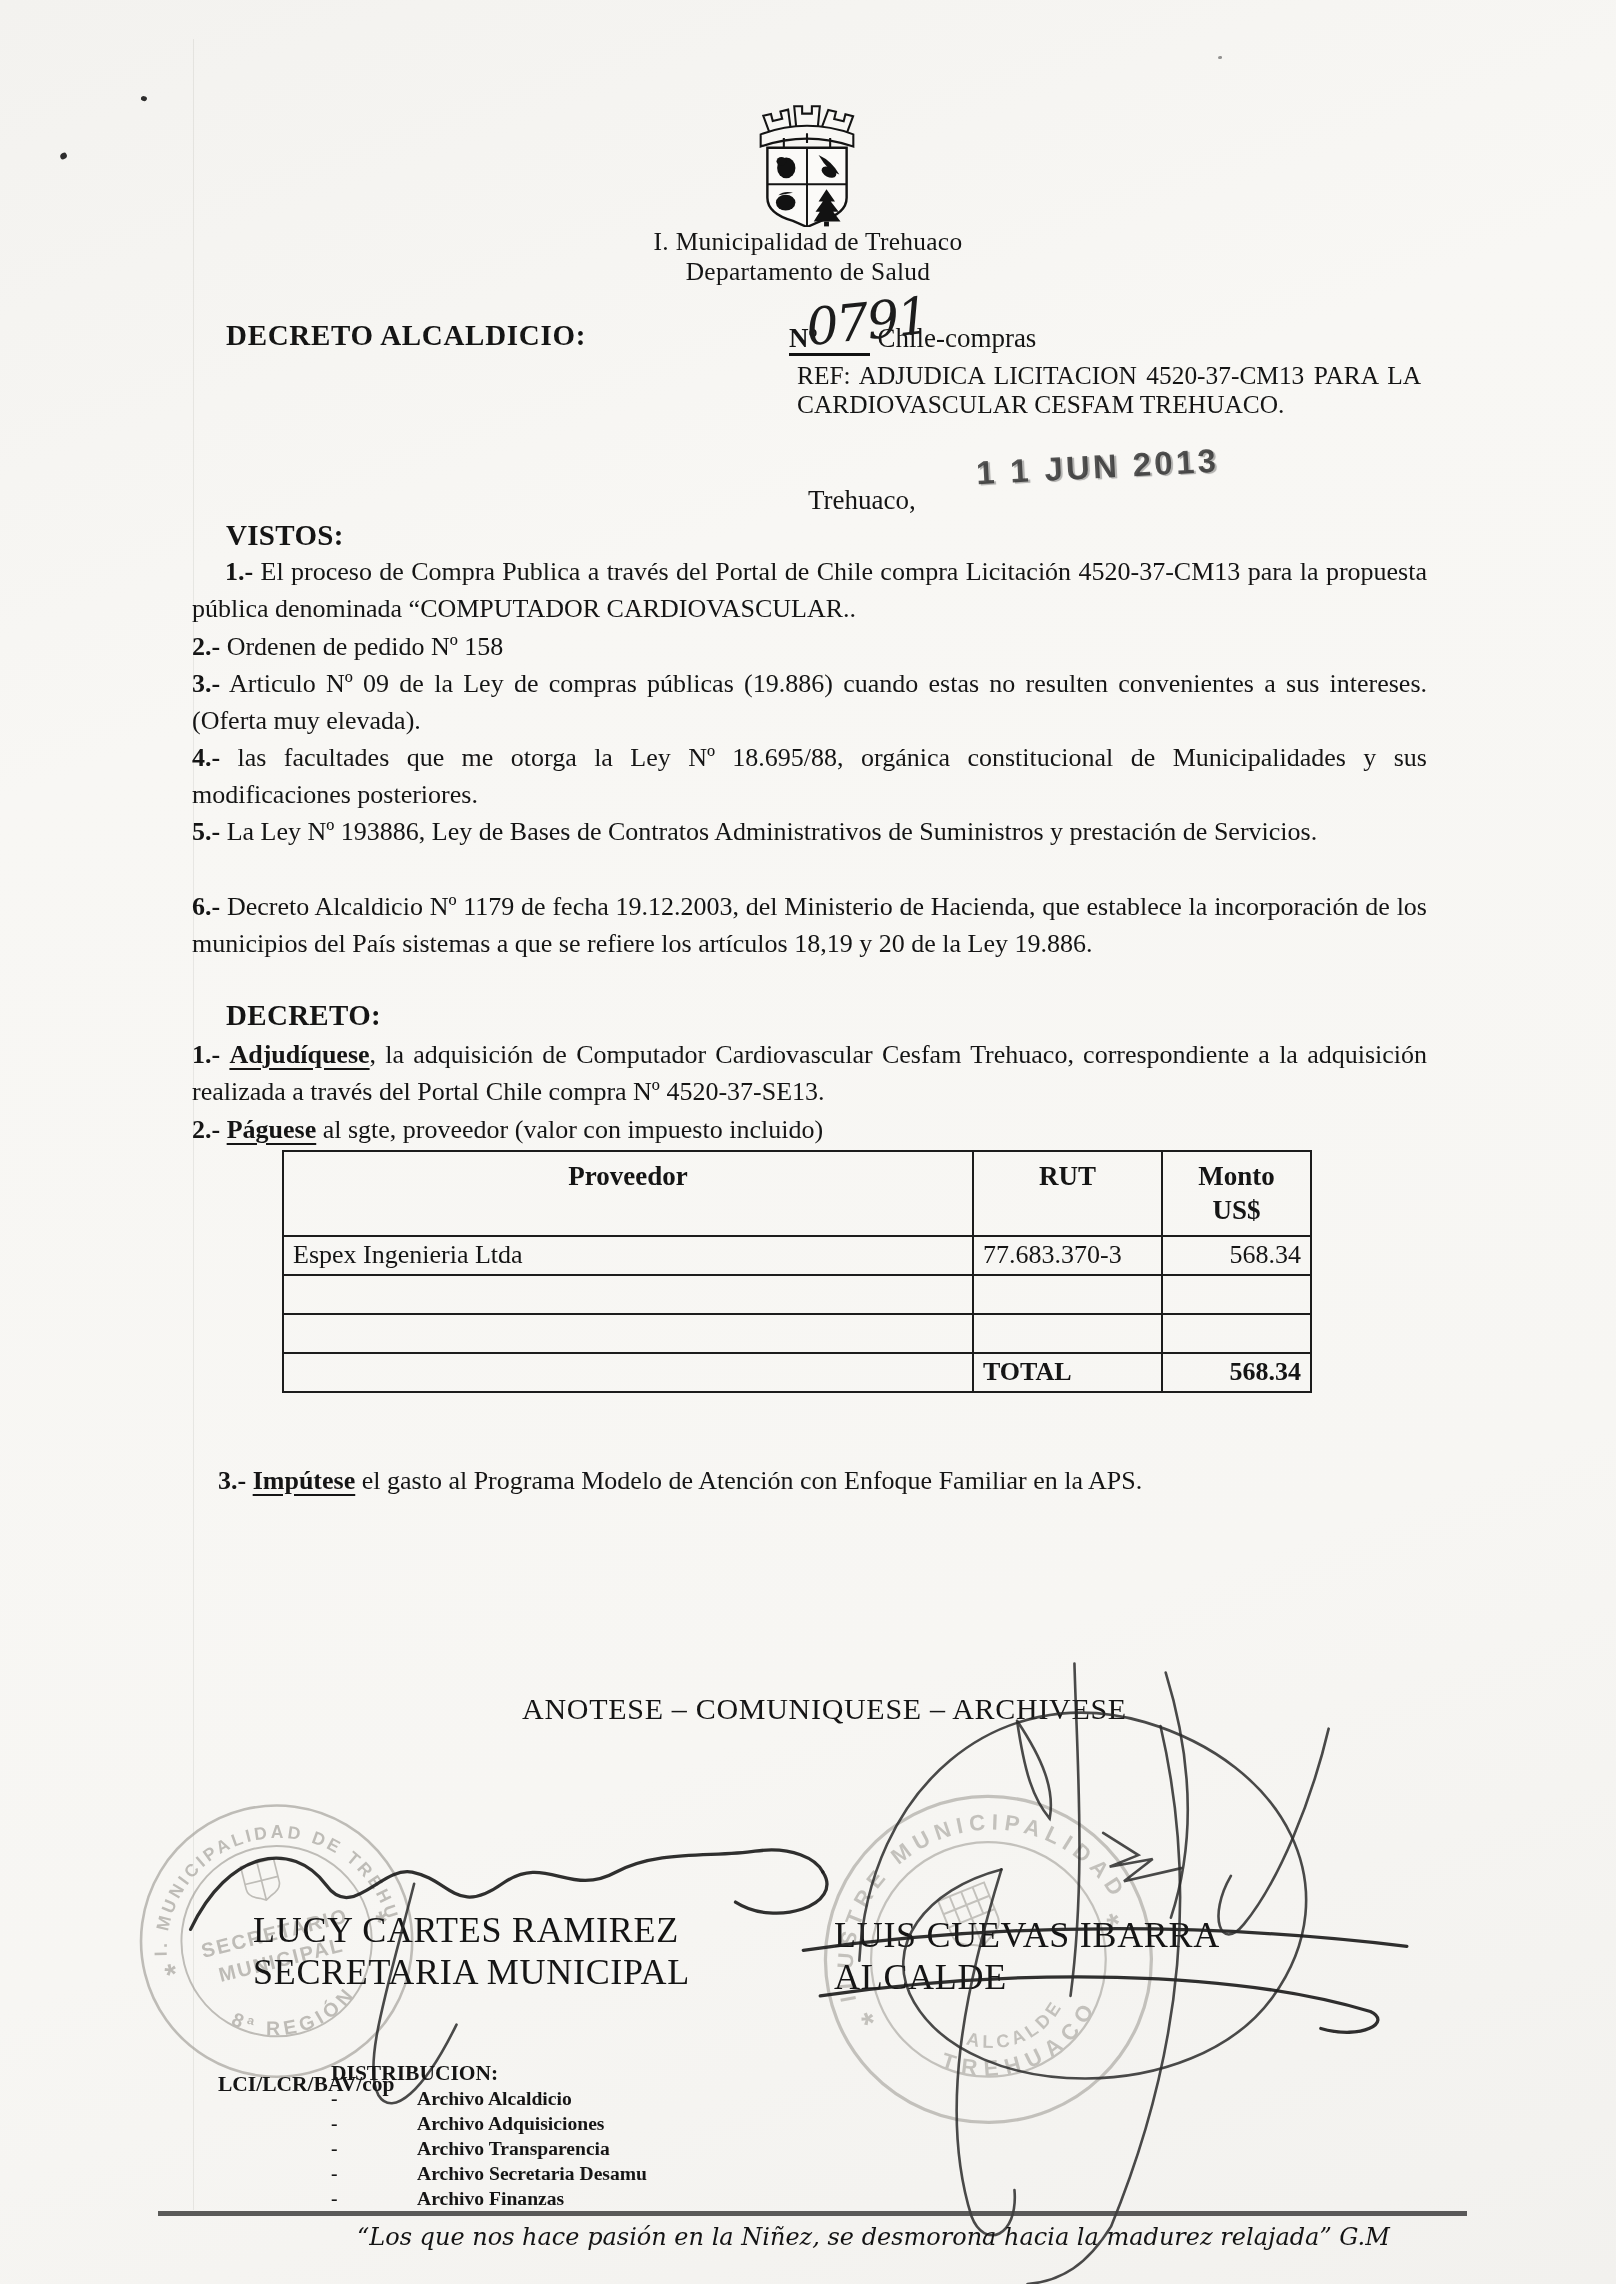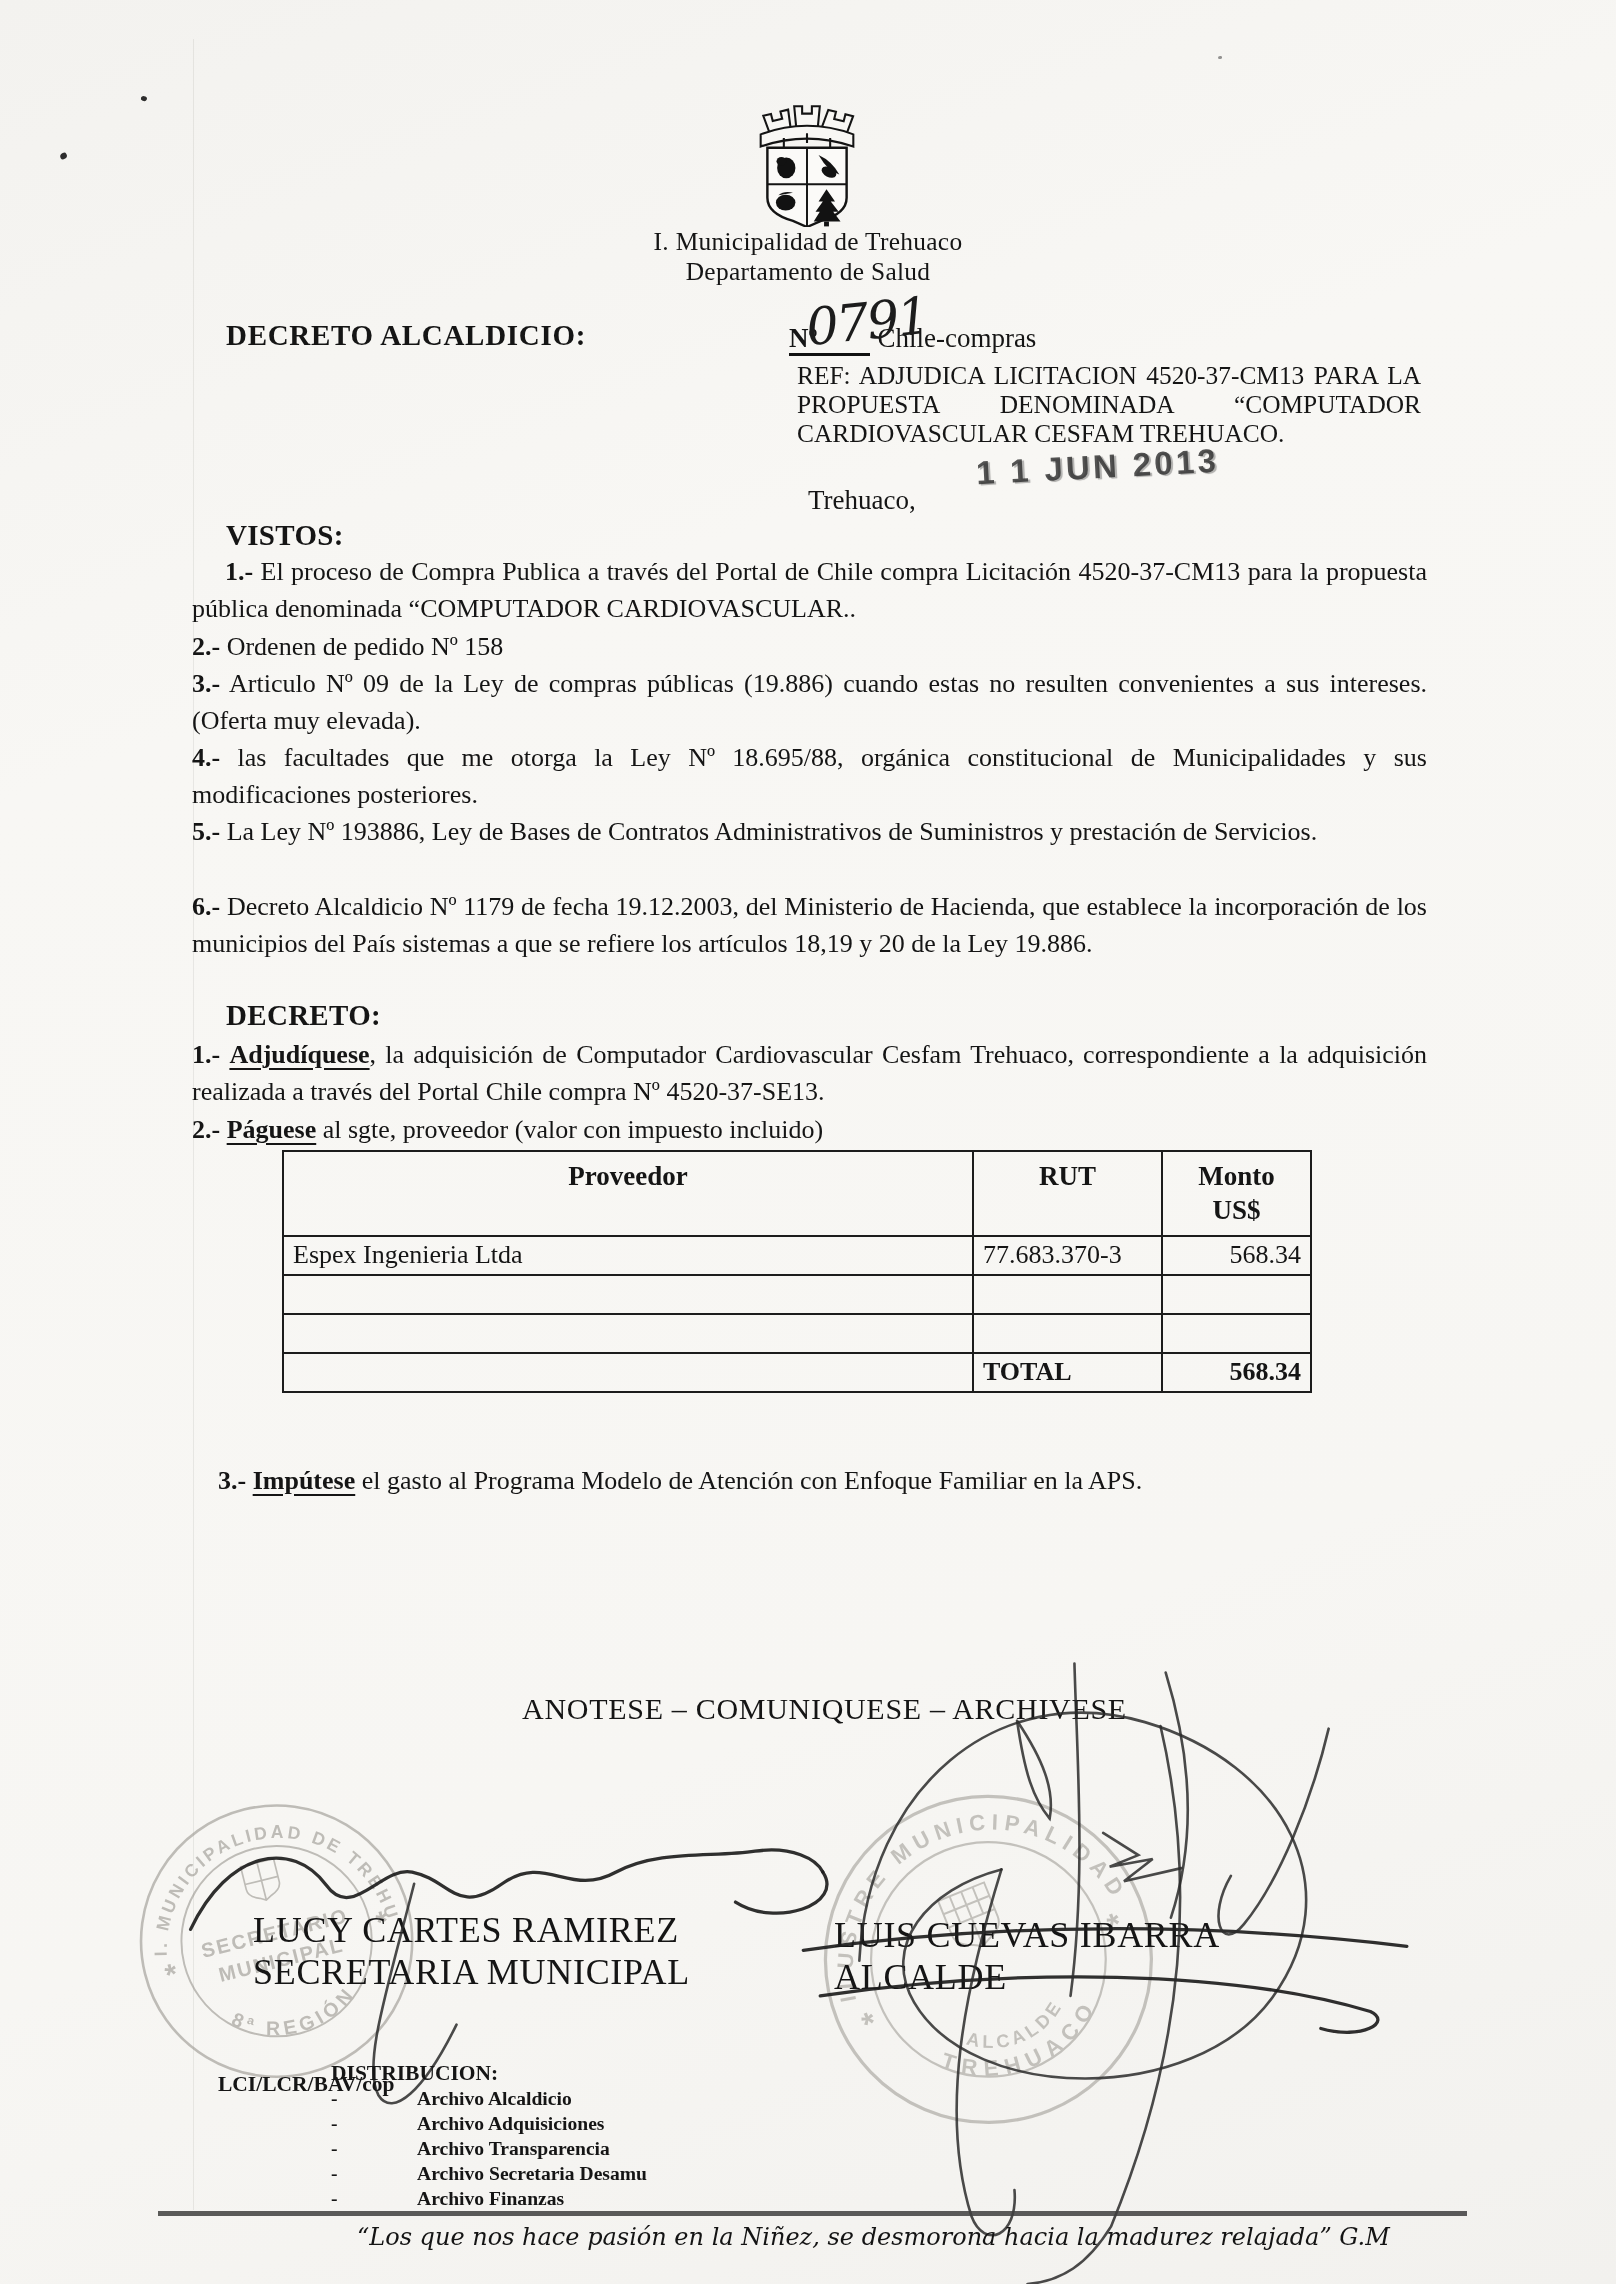--- a/index.html
+++ b/index.html
@@ -101,21 +101,20 @@
 
   <div class="abs doc-title">DECRETO ALCALDICIO:</div>
 
   <div class="abs numrow">
     <span class="num-label">Nº</span><span class="chile">Chile-compras</span>
   </div>
   <div class="abs hand">0791</div>
 
   <div class="abs ref">
     <div class="jl">REF: ADJUDICA LICITACION 4520-37-CM13 PARA LA</div>
-    <div class="jl">PROPUESTA DENOMINADA “COMPUTADOR</div>
     <div>CARDIOVASCULAR CESFAM TREHUACO.</div>
   </div>
 
   <div class="abs datestamp">1 1 JUN 2013</div>
   <div class="abs place">Trehuaco,</div>
 
   <div class="abs h2" style="left:226px;top:519px;">VISTOS:</div>
 
   <div class="abs para ind" style="top:553px;"><span class="b">1.-</span><span> El proceso de Compra Publica a través del Portal de Chile compra Licitación 4520-37-CM13 para la propuesta pública denominada “COMPUTADOR CARDIOVASCULAR..</span></div>
   <div class="abs para" style="top:628px;"><span class="b">2.-</span><span> Ordenen de pedido Nº 158</span></div>

